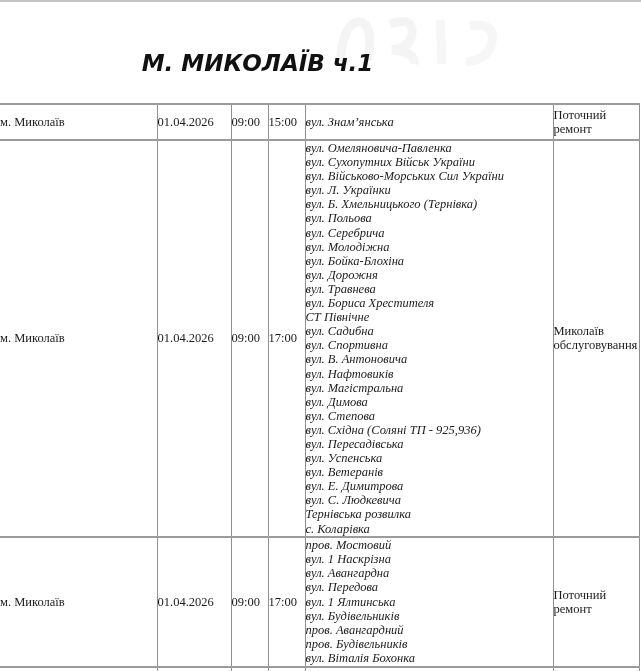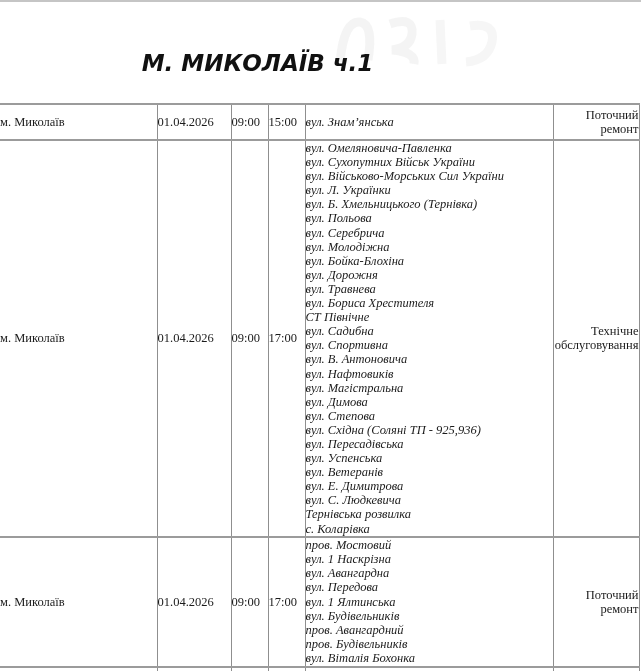--- a/index.html
+++ b/index.html
@@ -62,21 +62,20 @@
   td.col-city   { padding-left: 5px; }
   td.col-date   { padding-left: 6px; }
   td.col-t1, td.col-t2 { padding-left: 3px; }
   td.col-streets {
     padding: 1px 4px;
     white-space: pre-line;
     font-style: italic;
   }
   td.col-work {
     padding: 1px 4px;
-    text-align: right;
   }
   tr.r1 { height: 36px; }
   tr.r2 { height: 396px; }
   tr.r3 { height: 130px; }
   tr.r-stub { height: 12px; }
 </style>
 </head>
 <body>
 
 <div class="top-bar"></div>
@@ -134,21 +133,21 @@
 вул. Димова
 вул. Степова
 вул. Східна (Соляні ТП - 925,936)
 вул. Пересадівська
 вул. Успенська
 вул. Ветеранів
 вул. Е. Димитрова
 вул. С. Людкевича
 Тернівська розвилка
 с. Коларівка</td>
-      <td class="col-work">Технічне обслуговування</td>
+      <td class="col-work">Миколаїв обслуговування</td>
     </tr>
     <tr class="r3">
       <td class="col-city">м. Миколаїв</td>
       <td class="col-date">01.04.2026</td>
       <td class="col-t1">09:00</td>
       <td class="col-t2">17:00</td>
       <td class="col-streets">пров. Мостовий
 вул. 1 Наскрізна
 вул. Авангардна
 вул. Передова

